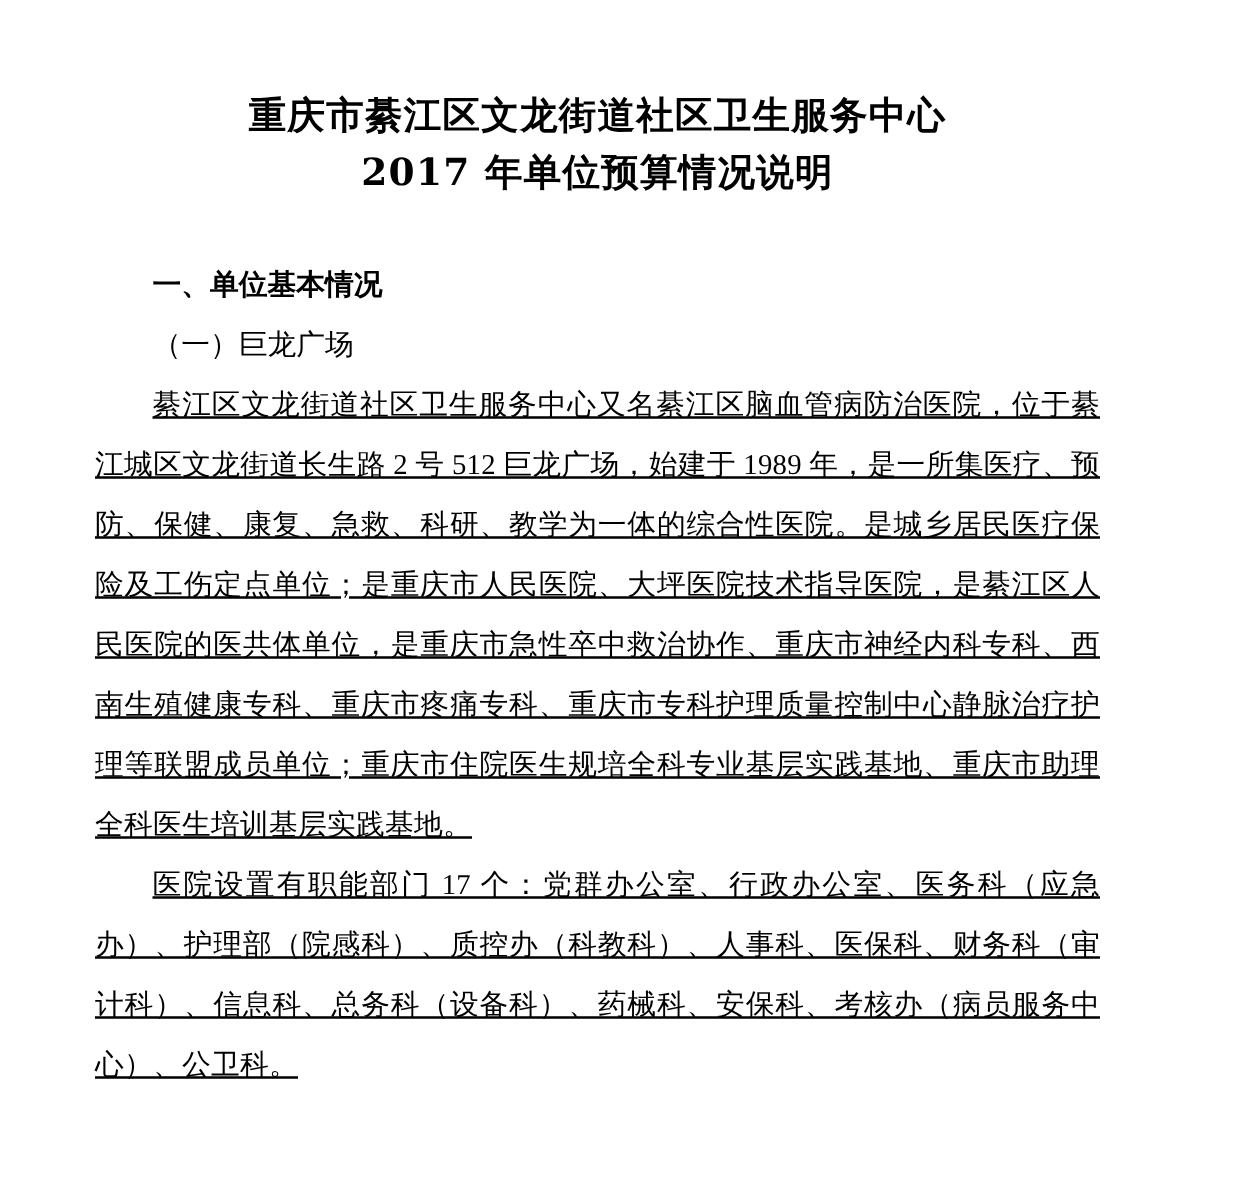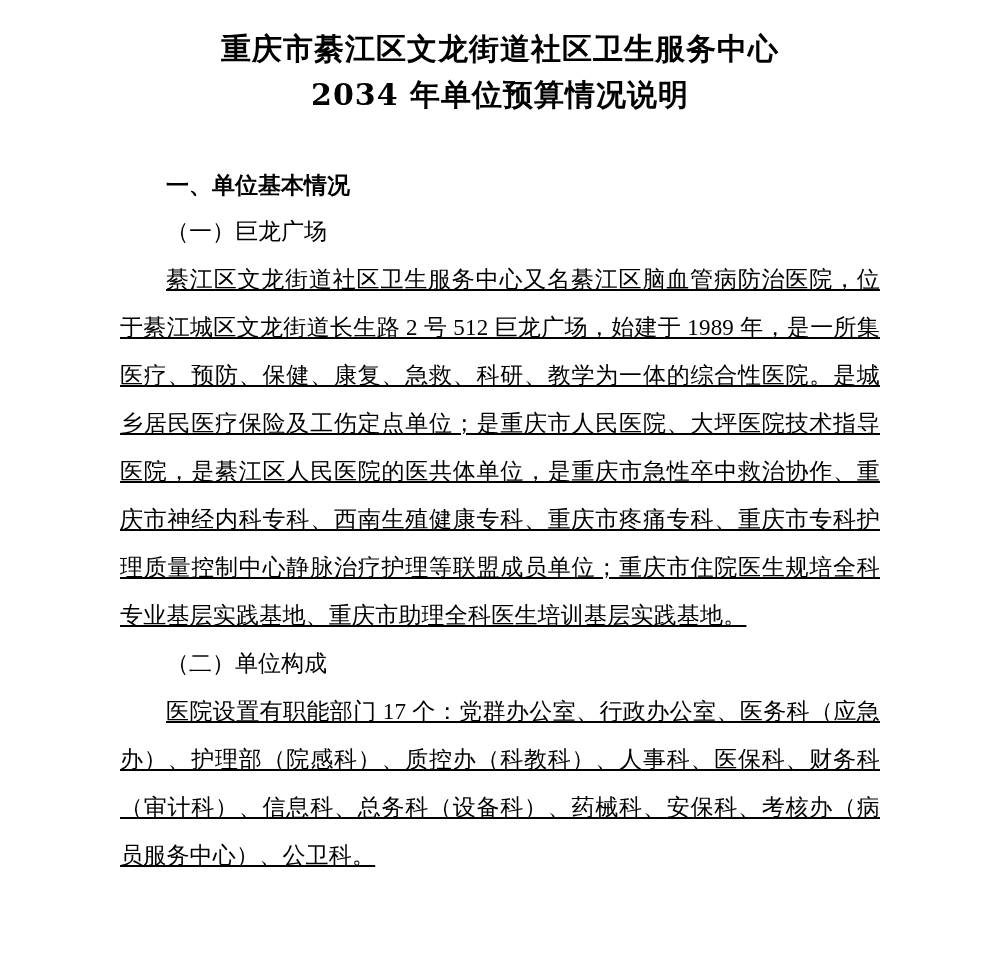--- a/index.html
+++ b/index.html
@@ -11,38 +11,39 @@
     width: 1000px;
     height: 962px;
     font-family: "Liberation Serif", "DejaVu Serif", serif;
     color: #000000;
     overflow: hidden;
   }
   .page {
     width: 1000px;
     height: 900px;
     box-sizing: border-box;
-    padding: 18px 120px 0 120px;
+    padding: 18px 120px 0 76px;
     position: relative;
+    margin-top: 44px;
   }
   .doc-title {
     text-align: center;
     font-family: "DejaVu Serif", "Liberation Serif", serif;
     font-weight: bold;
     font-size: 30px;
     line-height: 46px;
     letter-spacing: 1px;
     margin: 0;
     padding-top: 8px;
   }
   .doc-title .line2 {
     display: block;
   }
   .section-heading {
-    font-family: Liberation Sans, sans-serif;
+    font-family: Liberation Mono, monospace;
     font-weight: bold;
     font-size: 23px;
     line-height: 46px;
     margin: 0;
     text-indent: 46px;
     padding-top: 44px;
   }
   .sub-heading {
     font-size: 23px;
     line-height: 48px;
@@ -64,26 +65,25 @@
     letter-spacing: 0.2px;
   }
 </style>
 </head>
 <body>
 
 <div class="page">
 
   <h1 class="doc-title">
     <span>重庆市綦江区文龙街道社区卫生服务中心</span>
-    <span class="line2">2034 年单位预算情况说明</span>
+    <span class="line2">2017 年单位预算情况说明</span>
   </h1>
 
   <h2 class="section-heading">一、单位基本情况</h2>
 
   <p class="sub-heading">（一）巨龙广场</p>
 
   <p class="para para-tight">綦江区文龙街道社区卫生服务中心又名綦江区脑血管病防治医院，位于綦江城区文龙街道长生路 2 号 512 巨龙广场，始建于 1989 年，是一所集医疗、预防、保健、康复、急救、科研、教学为一体的综合性医院。是城乡居民医疗保险及工伤定点单位；是重庆市人民医院、大坪医院技术指导医院，是綦江区人民医院的医共体单位，是重庆市急性卒中救治协作、重庆市神经内科专科、西南生殖健康专科、重庆市疼痛专科、重庆市专科护理质量控制中心静脉治疗护理等联盟成员单位；重庆市住院医生规培全科专业基层实践基地、重庆市助理全科医生培训基层实践基地。</p>
 
-  <p class="sub-heading">（二）单位构成</p>
 
   <p class="para para-tight">医院设置有职能部门 17 个：党群办公室、行政办公室、医务科（应急办）、护理部（院感科）、质控办（科教科）、人事科、医保科、财务科（审计科）、信息科、总务科（设备科）、药械科、安保科、考核办（病员服务中心）、公卫科。</p>
 
 </div>
 
 </body></html>

